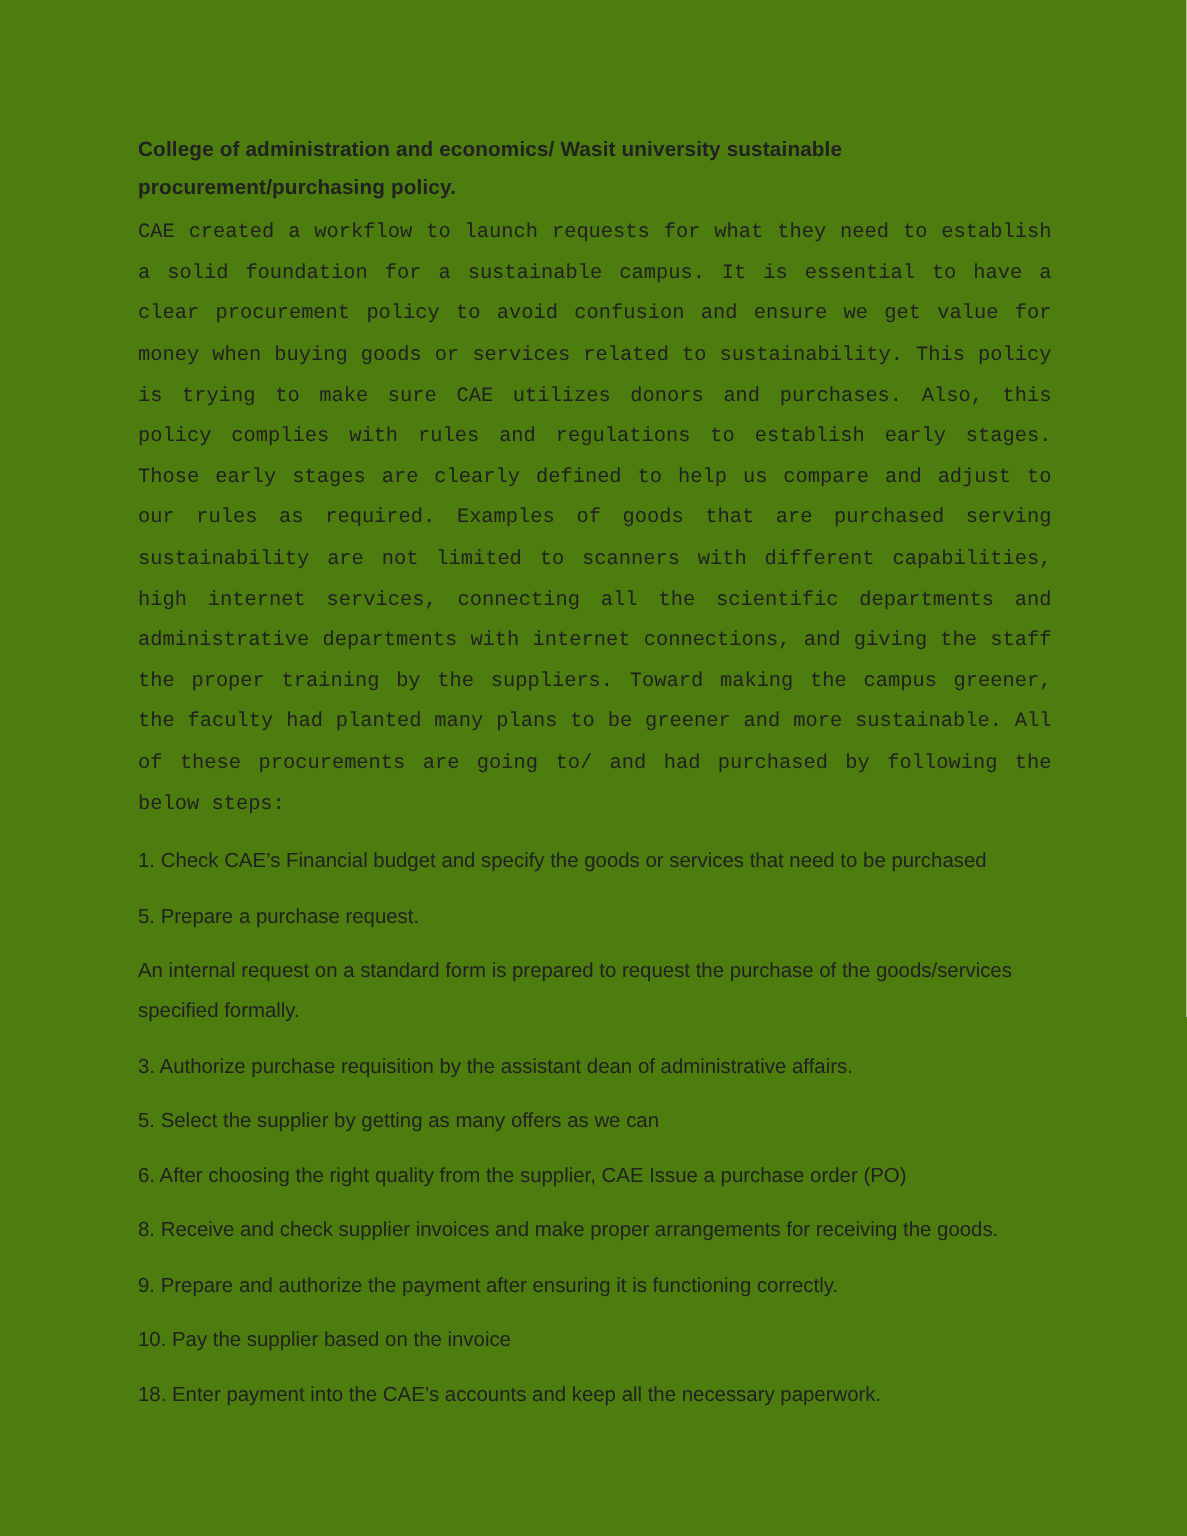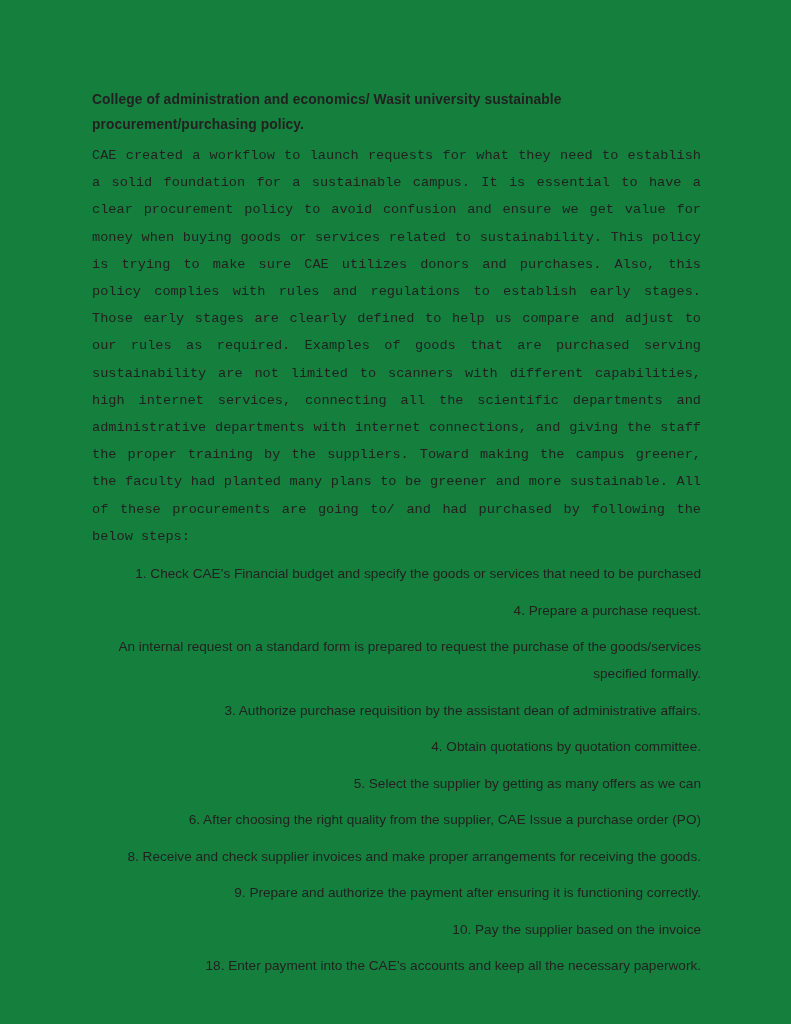--- a/index.html
+++ b/index.html
@@ -4,21 +4,21 @@
 <style>
   html, body {
     margin: 0;
     padding: 0;
     background: #ffffff;
   }
   .page {
     position: relative;
     width: 791px;
     height: 1024px;
-    background: #15803d;
+    background: #4d7c0f;
     overflow: hidden;
     font-family: "Liberation Sans", sans-serif;
     color: #212121;
   }
   .content {
     position: absolute;
     left: 92px;
     top: 88px;
     width: 609px;
   }
@@ -33,35 +33,33 @@
     font-size: 13.6px;
     line-height: 27.2px;
     text-align: justify;
     margin: 0 0 10px 0;
     font-family: Liberation Mono, monospace;
   }
   .step {
     font-size: 13.6px;
     line-height: 27.2px;
     margin: 0 0 9.3px 0;
-    text-align: right;
   }
 </style>
 </head>
 <body>
 
 <div class="page">
   <div class="content">
     <h1 class="doc-title">College of administration and economics/ Wasit university sustainable procurement/purchasing policy.</h1>
     <p class="intro">CAE created a workflow to launch requests for what they need to establish a solid foundation for a sustainable campus. It is essential to have a clear procurement policy to avoid confusion and ensure we get value for money when buying goods or services related to sustainability. This policy is trying to make sure CAE utilizes donors and purchases. Also, this policy complies with rules and regulations to establish early stages. Those early stages are clearly defined to help us compare and adjust to our rules as required. Examples of goods that are purchased serving sustainability are not limited to scanners with different capabilities, high internet services, connecting all the scientific departments and administrative departments with internet connections, and giving the staff the proper training by the suppliers. Toward making the campus greener, the faculty had planted many plans to be greener and more sustainable. All of these procurements are going to/ and had purchased by following the below steps:</p>
     <p class="step">1. Check CAE’s Financial budget and specify the goods or services that need to be purchased</p>
-    <p class="step">4. Prepare a purchase request.</p>
+    <p class="step">5. Prepare a purchase request.</p>
     <p class="step">An internal request on a standard form is prepared to request the purchase of the goods/services specified formally.</p>
     <p class="step">3. Authorize purchase requisition by the assistant dean of administrative affairs.</p>
-    <p class="step">4. Obtain quotations by quotation committee.</p>
     <p class="step">5. Select the supplier by getting as many offers as we can</p>
     <p class="step">6. After choosing the right quality from the supplier, CAE Issue a purchase order (PO)</p>
     <p class="step">8. Receive and check supplier invoices and make proper arrangements for receiving the goods.</p>
     <p class="step">9. Prepare and authorize the payment after ensuring it is functioning correctly.</p>
     <p class="step">10. Pay the supplier based on the invoice</p>
     <p class="step">18. Enter payment into the CAE’s accounts and keep all the necessary paperwork.</p>
   </div>
 </div>
 
 </body></html>

